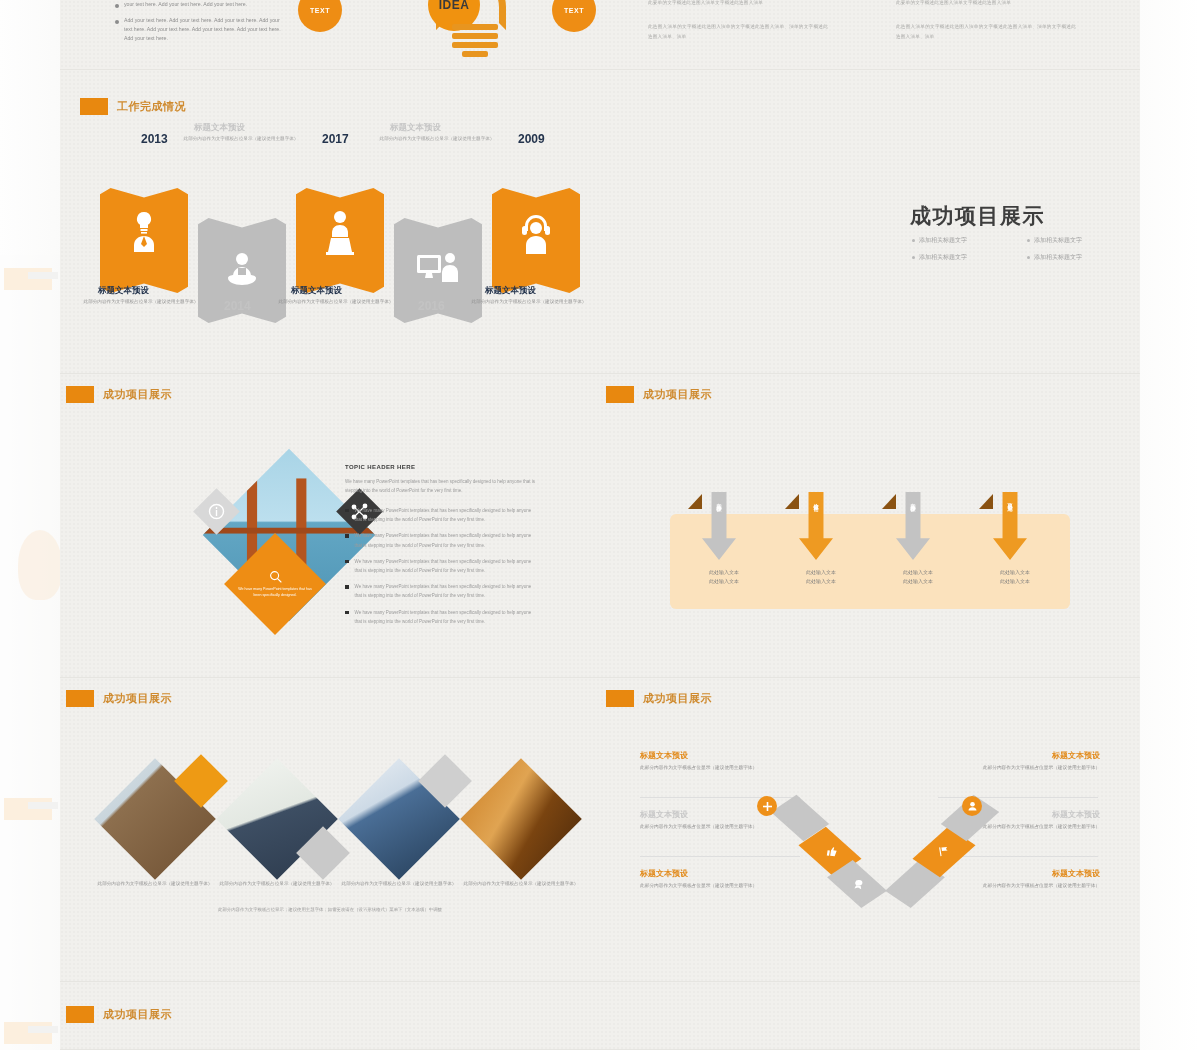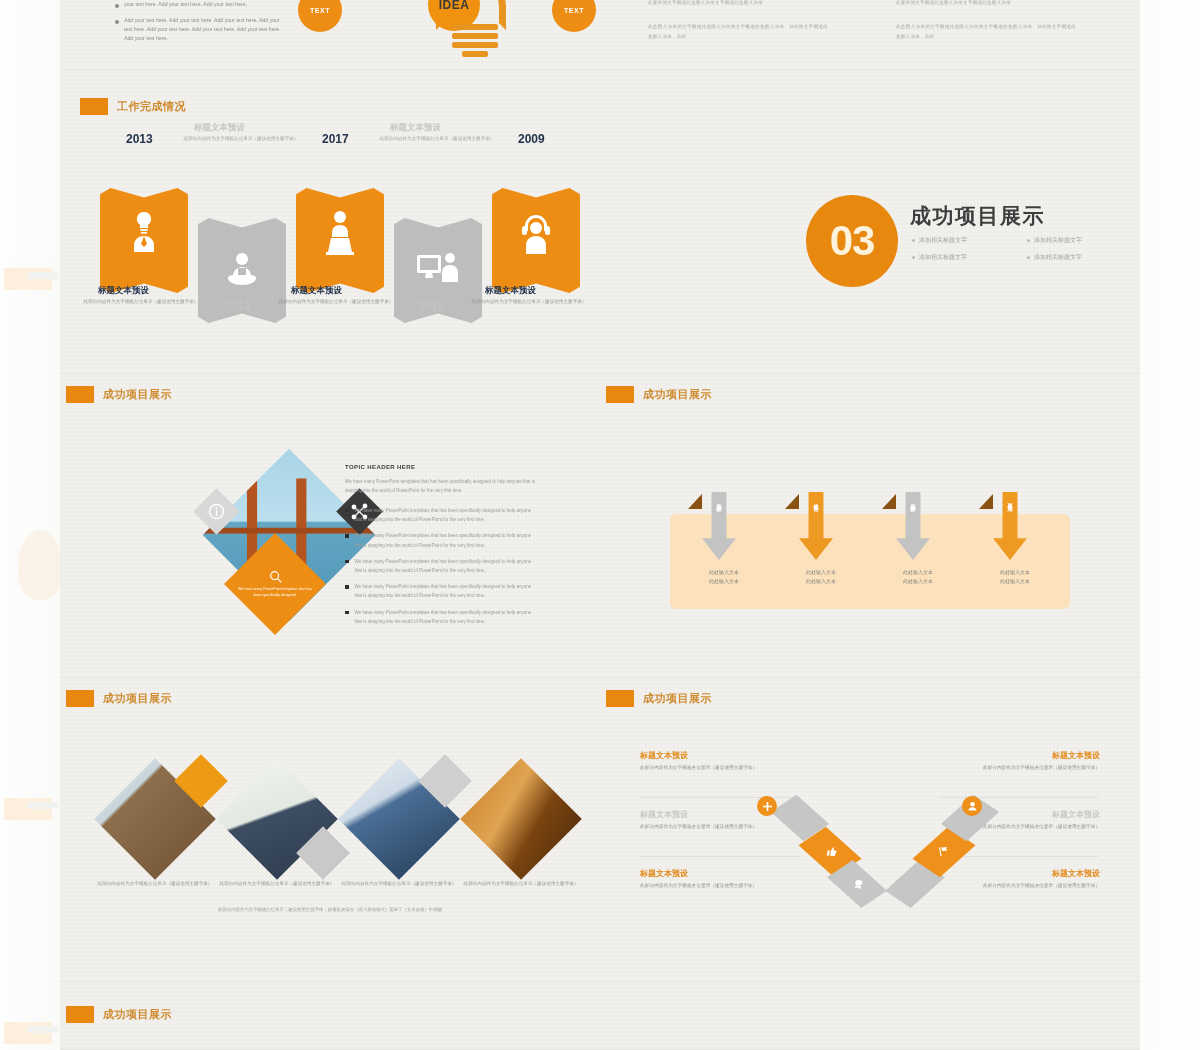--- a/index.html
+++ b/index.html
@@ -270,21 +270,21 @@
           <div class="body"></div>
         <svg class="ic" style="left:26px;top:26px" width="36" height="44" viewBox="0 0 36 44">
           <path d="M7 12a11 11 0 0 1 22 0v5h-3v-5a8 8 0 0 0-16 0v5H7v-5z" fill="#fff"></path>
           <rect x="4" y="12" width="5" height="9" rx="2.5" fill="#fff"></rect>
           <rect x="27" y="12" width="5" height="9" rx="2.5" fill="#fff"></rect>
           <circle cx="18" cy="14" r="6" fill="#fff"></circle>
           <path d="M18 22c-6 0-10 4-10 9v9h20v-9c0-5-4-9-10-9z" fill="#fff"></path>
         </svg>
       </div>
 
-      <div class="tl-year" style="left:66px;  top:62px">2013</div>
+      <div class="tl-year" style="left:81px;  top:62px">2013</div>
       <div class="tl-year grey" style="left:164px; top:229px">2014</div>
       <div class="tl-year" style="left:262px; top:62px">2017</div>
       <div class="tl-year grey" style="left:358px; top:229px">2016</div>
       <div class="tl-year" style="left:458px; top:62px">2009</div>
 
       <div class="tl-h" style="left:38px;  top:215px">标题文本预设</div>
       <div class="tl-p dark" style="left:20px; top:228px">此部分内容作为文字模板占位显示（建议使用主题字体）</div>
 
       <div class="tl-h" style="left:231px; top:215px">标题文本预设</div>
       <div class="tl-p dark" style="left:215px; top:228px">此部分内容作为文字模板占位显示（建议使用主题字体）</div>
@@ -293,21 +293,20 @@
       <div class="tl-p dark" style="left:408px; top:228px">此部分内容作为文字模板占位显示（建议使用主题字体）</div>
 
       <div class="tl-h grey" style="left:134px; top:52px">标题文本预设</div>
       <div class="tl-p" style="left:120px; top:65px">此部分内容作为文字模板占位显示（建议使用主题字体）</div>
 
       <div class="tl-h grey" style="left:330px; top:52px">标题文本预设</div>
       <div class="tl-p" style="left:316px; top:65px">此部分内容作为文字模板占位显示（建议使用主题字体）</div>
     </div>
 
     <div class="slide s4 w-half">
-      <div class="bignum">03</div>
       <div class="bigtitle">成功项目展示</div>
       <div class="subgrid">
         <div class="subitem">
             <span class="subdot"></span>
             <span class="subtxt">添加相关标题文字</span>
           </div>
         <div class="subitem">
             <span class="subdot"></span>
             <span class="subtxt">添加相关标题文字</span>
           </div>

